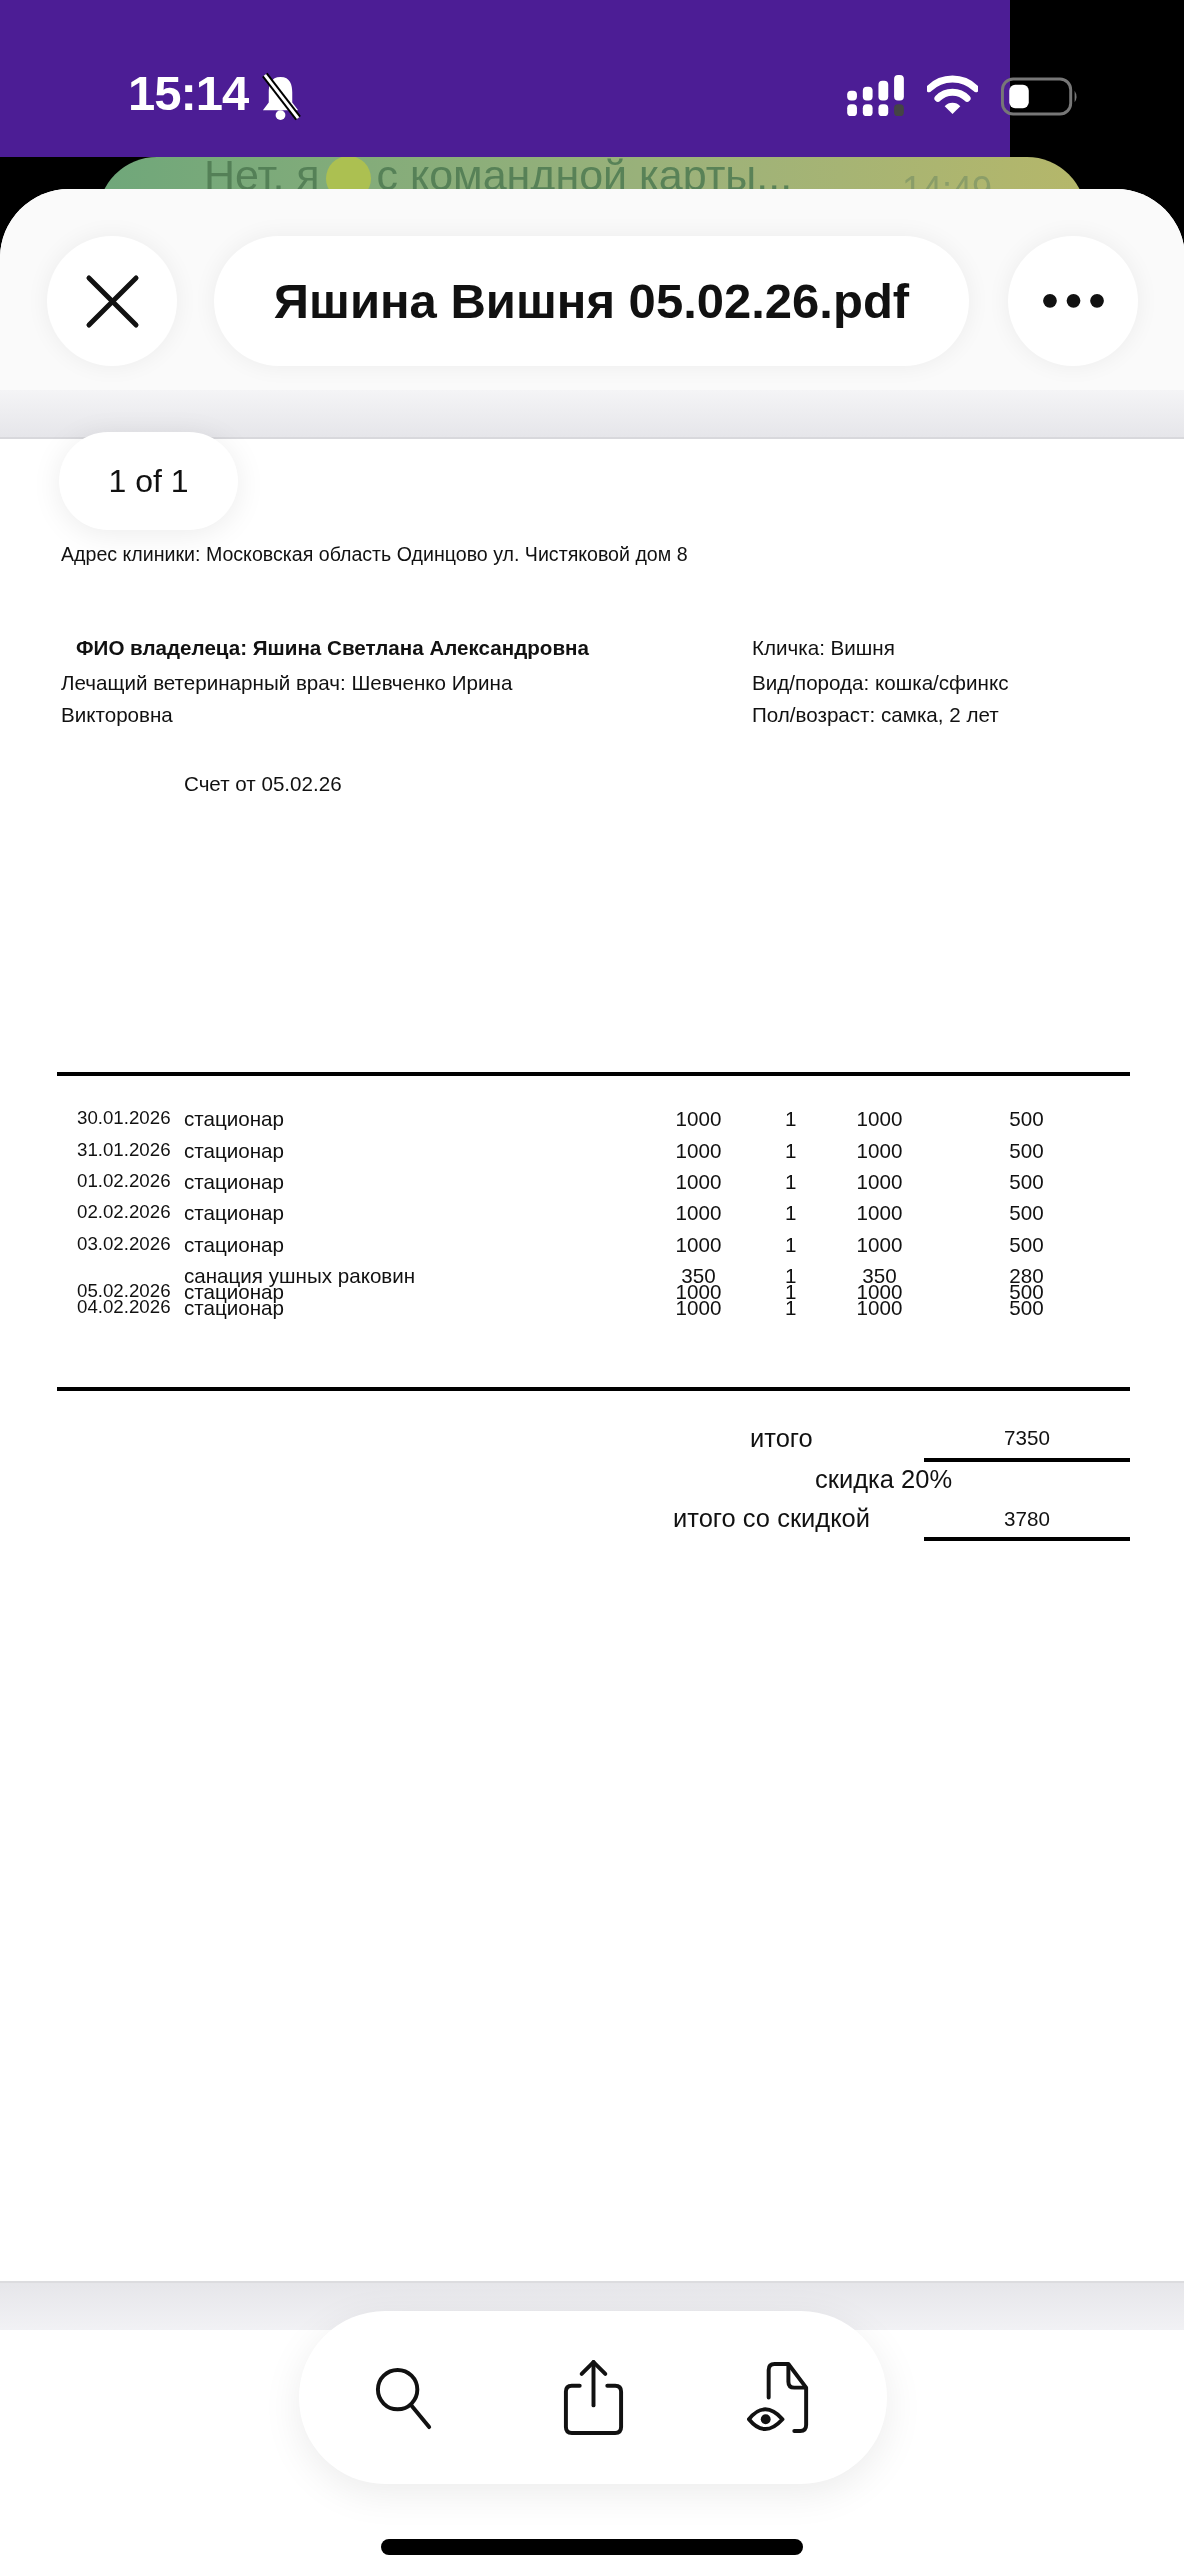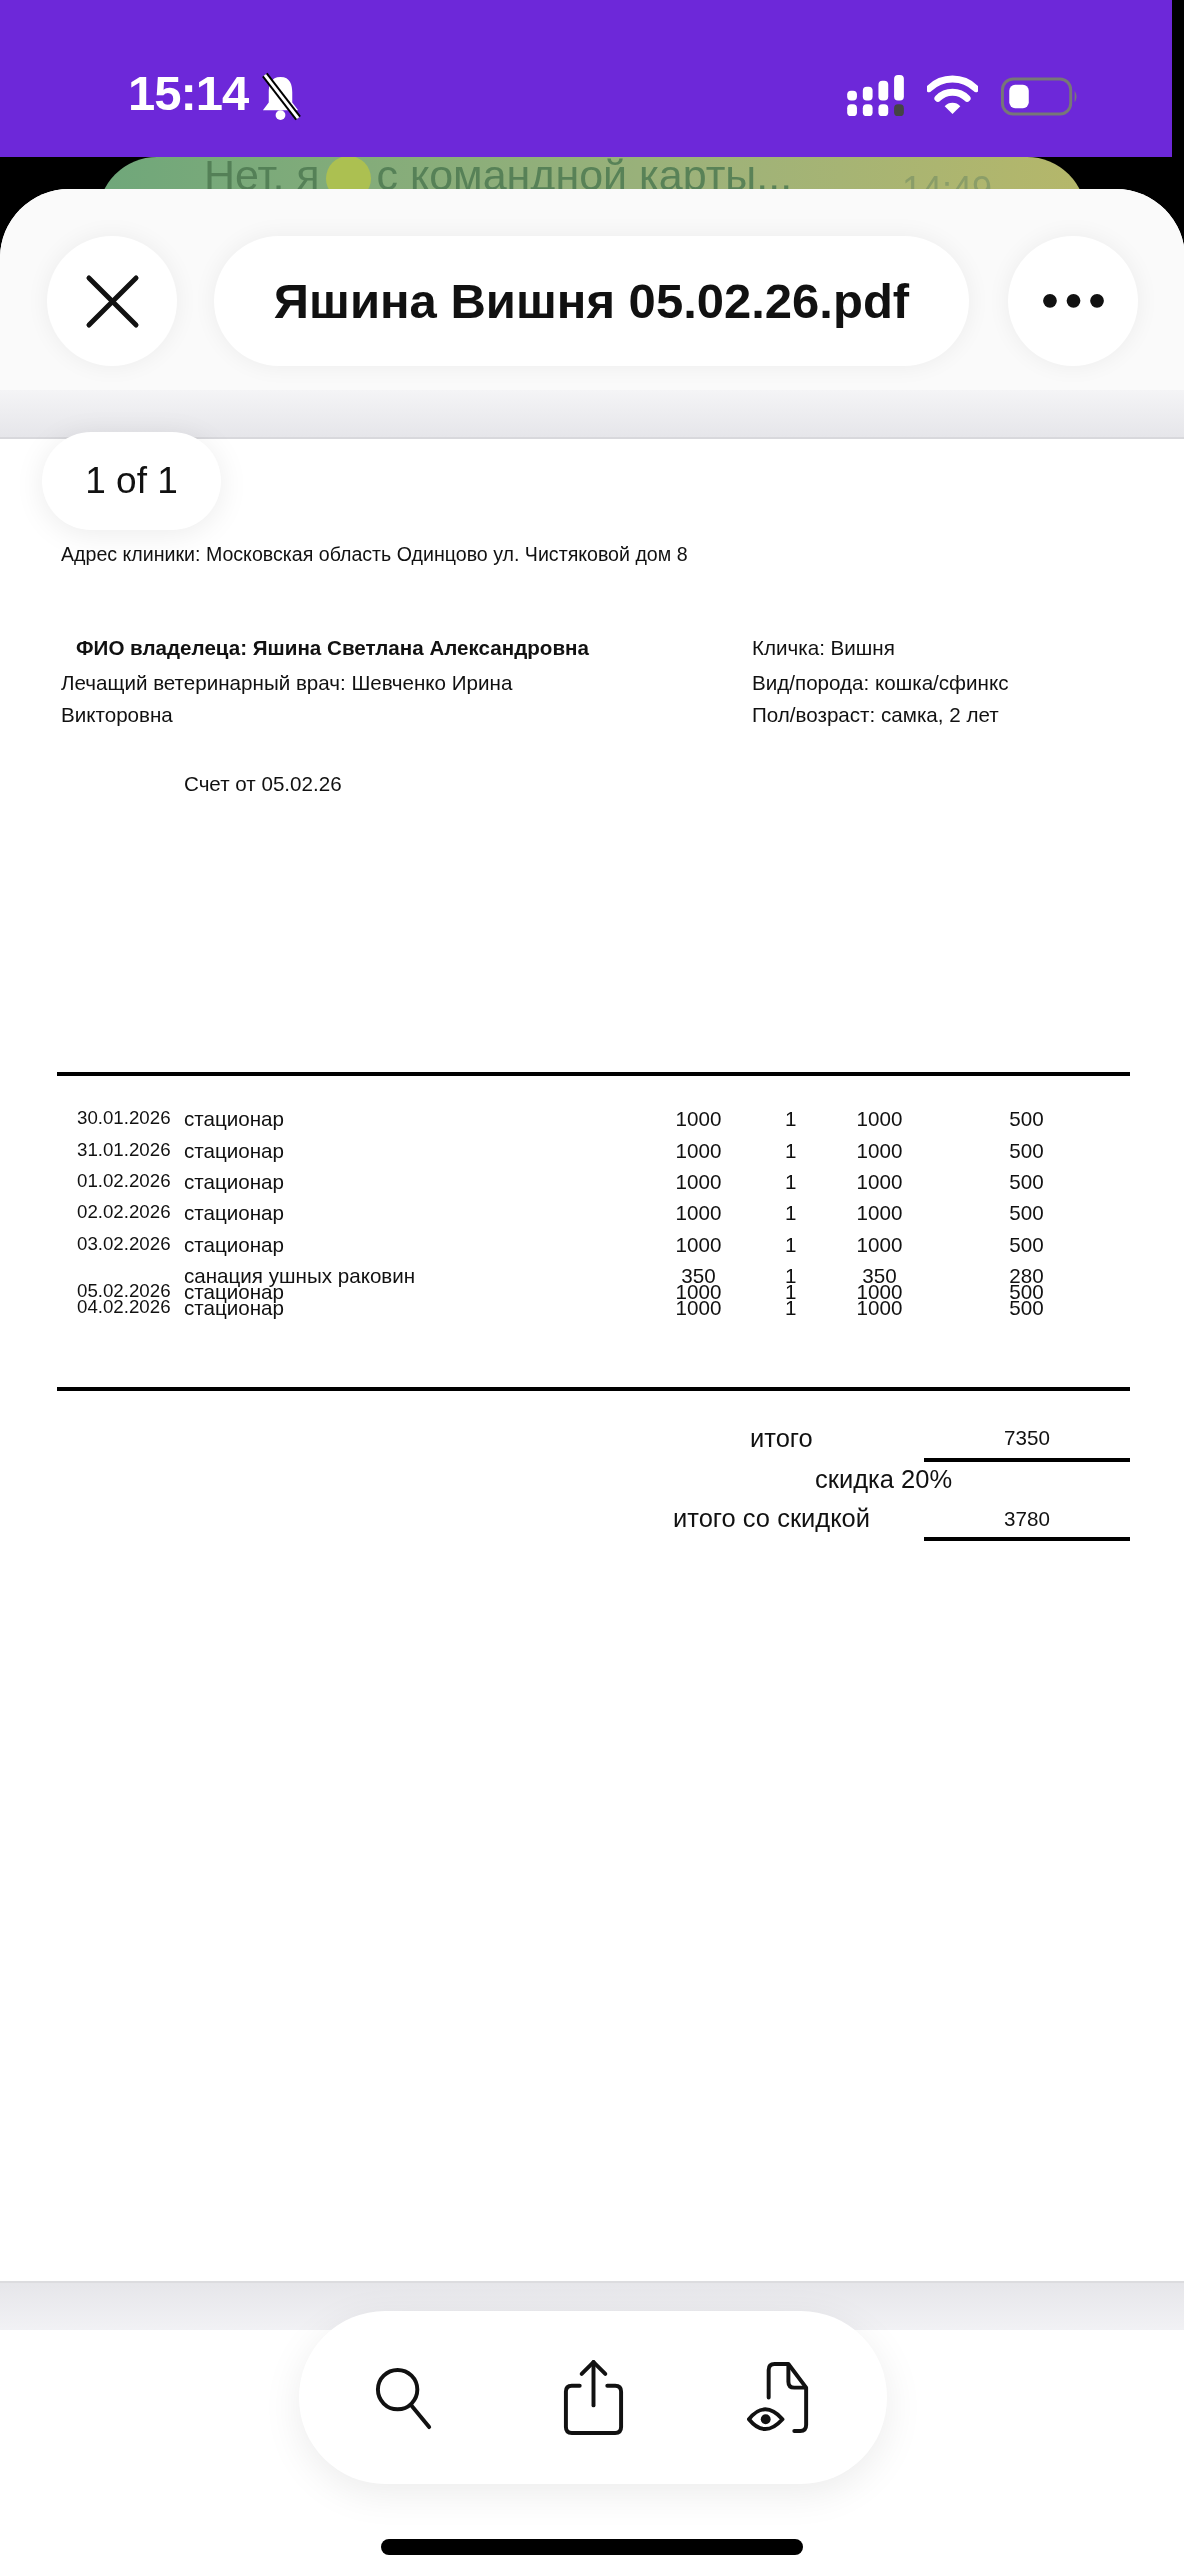--- a/index.html
+++ b/index.html
@@ -1,21 +1,21 @@
 <!DOCTYPE html>
 <html><head>
 <meta charset="utf-8">
 <style>
   html, body { margin:0; padding:0; }
   body {
     width:1185px; height:2576px; position:relative; overflow:hidden;
     background:#000; font-family:"Liberation Sans", sans-serif;
   }
   
-  .status-bar { position:absolute; left:0; top:0; width:1172px; height:157px; background:#6d28d9; }
+  .status-bar { position:absolute; left:0; top:0; width:1010px; height:157px; background:#4c1d95; }
   .status-time { position:absolute; left:128px; top:65px; color:#fff; font-size:49px; font-weight:bold; letter-spacing:-1px; }
   .bell { position:absolute; left:257px; top:71px; width:47px; height:51px; }
   .signal { position:absolute; left:847px; top:75px; width:59px; height:43px; }
   .wifi { position:absolute; left:927px; top:75px; width:51px; height:41px; }
   .battery { position:absolute; left:1000px; top:77px; width:79px; height:39px; }
 
   
   .chat-peek {
     position:absolute; left:98px; top:157px; width:988px; height:59px;
     background:linear-gradient(90deg,#6fa77a 0%, #9db27a 60%, #b5b76a 100%);
@@ -43,24 +43,24 @@
     background:#fff; box-shadow:0 0 23.6px rgba(0,0,0,0.06);
     display:flex; align-items:center; justify-content:center;
     font-size:49px; font-weight:bold; color:#111;
   }
   .toolbar-strip { position:absolute; left:0; top:201px; width:1185px; height:47px;
     background:linear-gradient(#f4f4f6,#e6e6ea); border-bottom:2px solid #d8d8dc; }
 
   
   .doc { position:absolute; left:0; top:251px; width:1185px; height:1847px; background:#fff; }
   .page-pill {
-    position:absolute; left:42px; top:187px; width:179px; height:98px; border-radius:49px;
+    position:absolute; left:59px; top:187px; width:179px; height:98px; border-radius:49px;
     background:#fff; box-shadow:0 3.9px 29.5px rgba(0,0,0,0.08);
     display:flex; align-items:center; justify-content:center;
-    font-size:37px; color:#111;
+    font-size:32px; color:#111;
   }
   .dtext { position:absolute; color:#111; font-size:20.6px; white-space:nowrap; }
   .dsmall { font-size:19.6px; }
   .hr-thick { position:absolute; height:3.9px; background:#000; }
 
   .row { position:absolute; left:0; width:1185px; height:31px; }
   .row span { position:absolute; font-size:20.6px; color:#111; white-space:nowrap; }
   .c-date { left:77px; font-size:18.7px !important; }
   .c-name { left:184px; }
   .c-price { left:674px; width:49px; text-align:center; }

